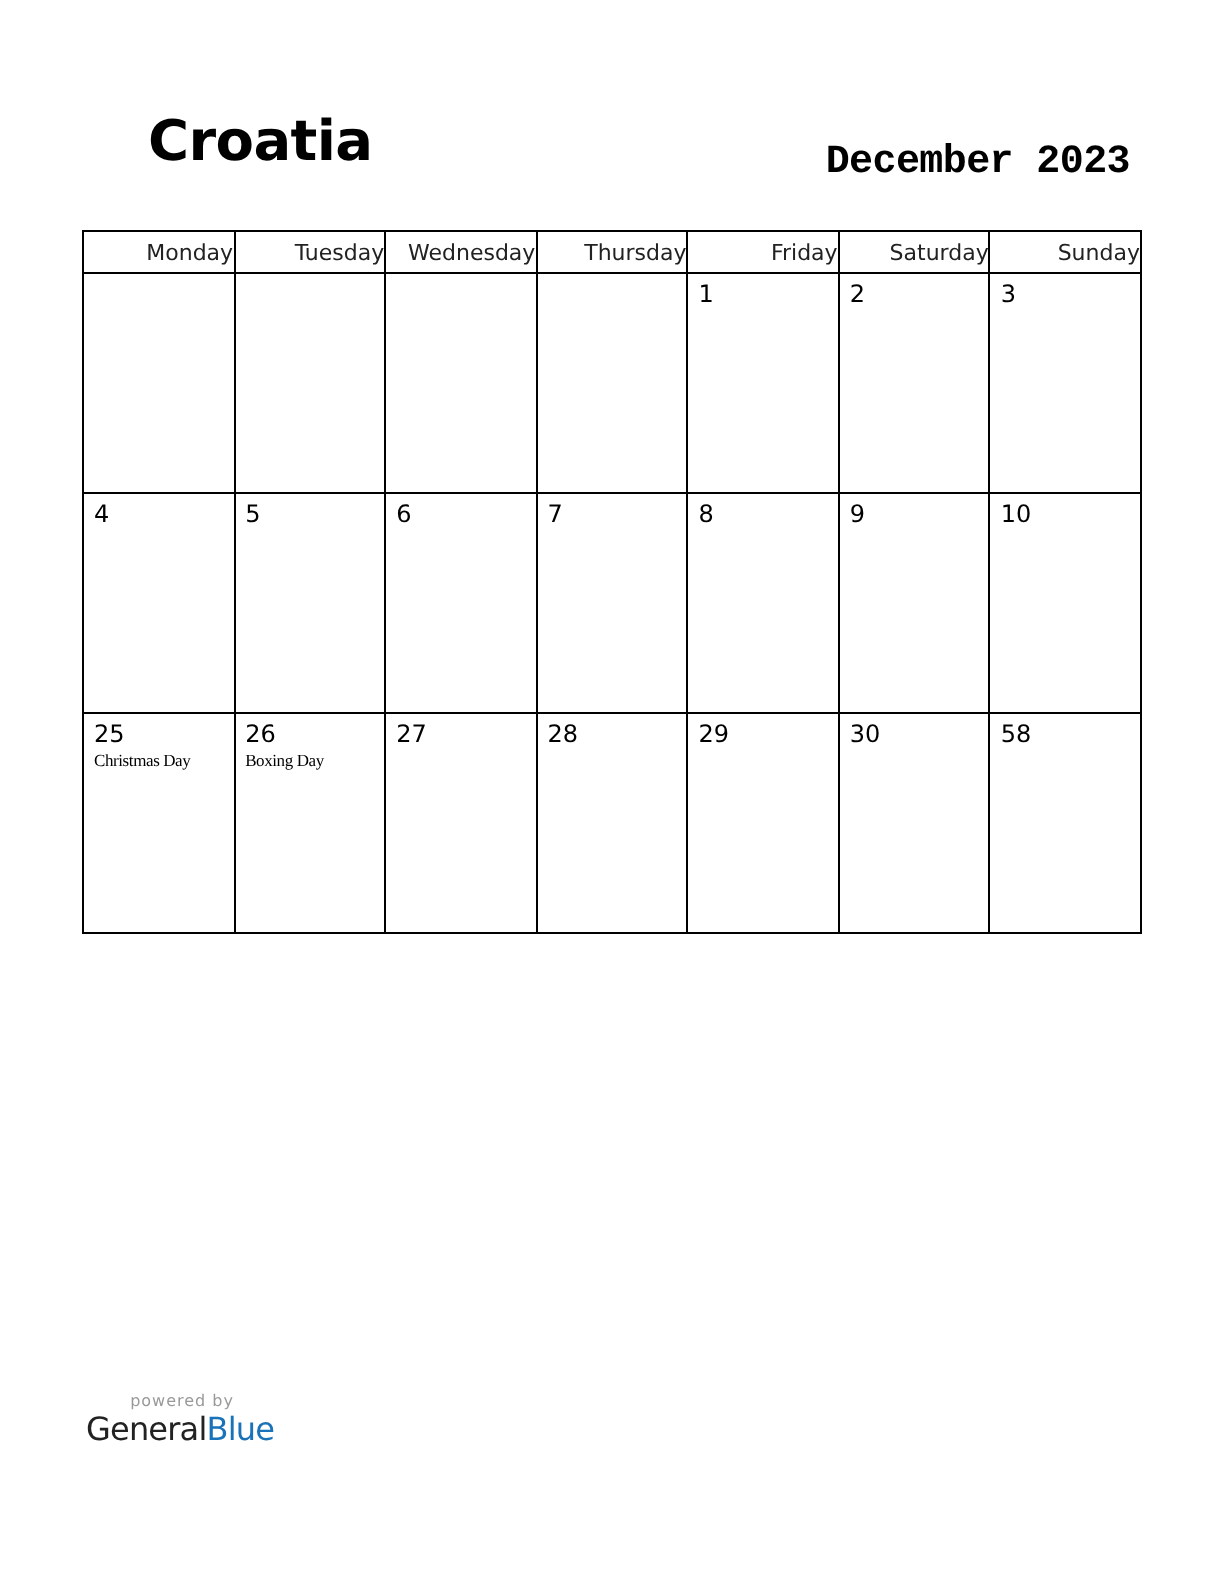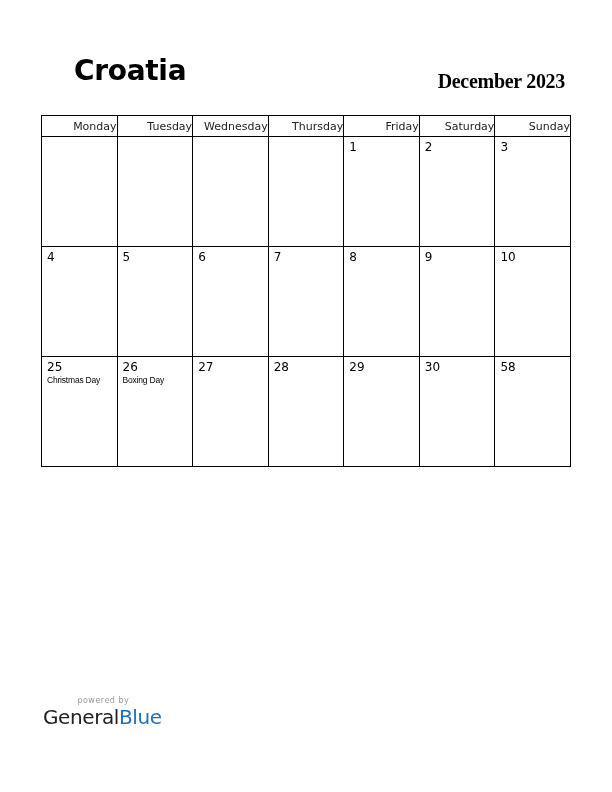--- a/index.html
+++ b/index.html
@@ -1,27 +1,27 @@
 <!DOCTYPE html>
 <html><head>
 <meta charset="utf-8">
 <style>
   html, body { margin:0; padding:0; background:#fff; }
   body { width:612px; height:792px; position:relative; font-family:"Liberation Sans", sans-serif; color:#000; overflow:hidden; }
   .country { position:absolute; left:46px; top:54px; font-size:28px; font-weight:bold; font-family:"DejaVu Sans", sans-serif; letter-spacing:-0.3px;margin-left:28px; }
-  .month { position:absolute; right:47px; top:70px; font-size:20px; font-weight:bold; font-family:Liberation Serif, serif; letter-spacing:-0.3px;text-align:center; }
+  .month { position:absolute; right:47px; top:70px; font-size:20px; font-weight:bold; font-family:Liberation Mono, monospace; letter-spacing:-0.3px;text-align:center; }
   table.cal { position:absolute; left:41px; top:115px; width:530px; border-collapse:collapse; table-layout:fixed; }
   table.cal th, table.cal td { border:1px solid #000; padding:0; }
   table.cal th { height:20px; font-weight:normal; font-size:11px; font-family:"DejaVu Sans", sans-serif; text-align:right; vertical-align:middle; color:#222; }
   table.cal td { height:109px; vertical-align:top; }
   .daynum { display:block; font-size:12px; font-family:"DejaVu Sans", sans-serif; padding:3px 0 0 5px; }
-  .holiday { display:block; font-size:8.5px; font-family:Liberation Sans, sans-serif; padding:1px 0 0 5px; letter-spacing:-0.2px; }
+  .holiday { display:block; font-size:8.5px; font-family:Liberation Serif, serif; padding:1px 0 0 5px; letter-spacing:-0.2px; }
   .footer { position:absolute; left:43px; top:696px; }
   .powered { font-size:8px; color:#999; letter-spacing:0.5px; font-family:"DejaVu Sans", sans-serif; padding-left:2px;text-align:center; }
-  .brand { font-size:20px; font-family:"DejaVu Sans", sans-serif; margin-top:0px; letter-spacing:-0.4px; }
+  .brand { font-size:16px; font-family:"DejaVu Sans", sans-serif; margin-top:0px; letter-spacing:-0.4px; }
   .brand .g { color:#222; }
   .brand .b { color:#1a73b8; }
 </style>
 </head>
 <body>
 
 <div class="country">Croatia</div>
 <div class="month">December 2023</div>
 
 <table class="cal">

